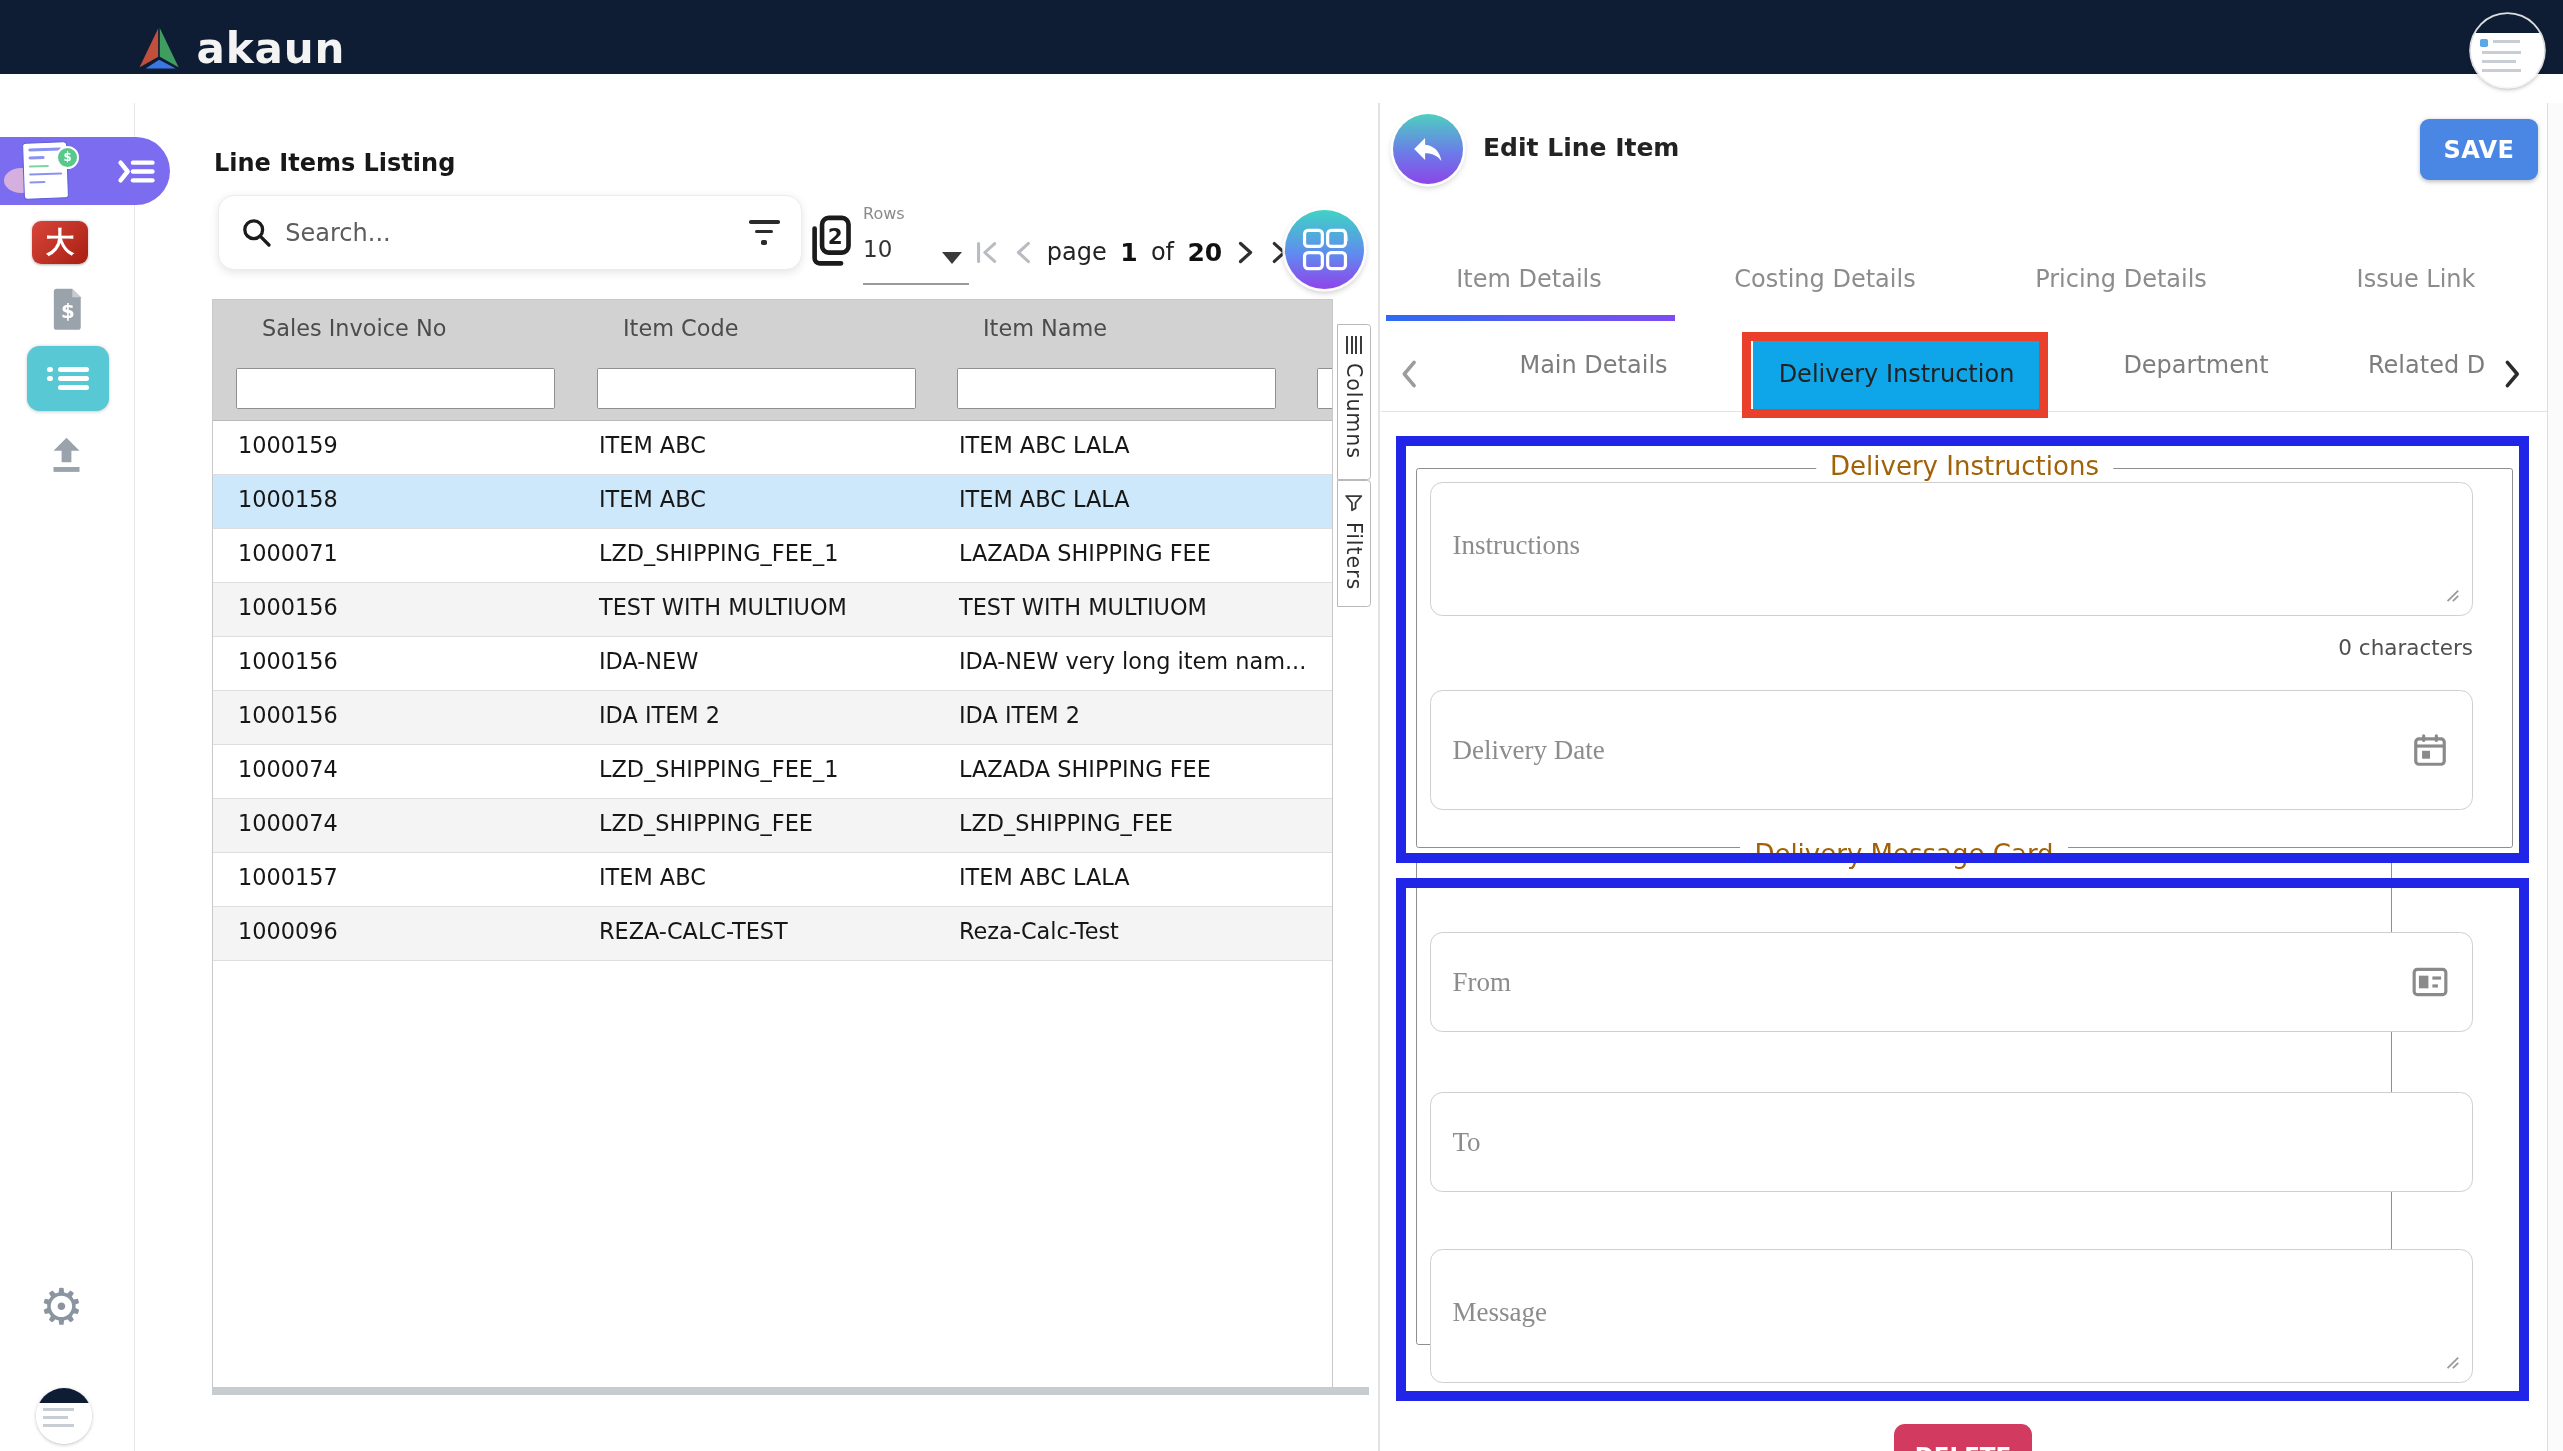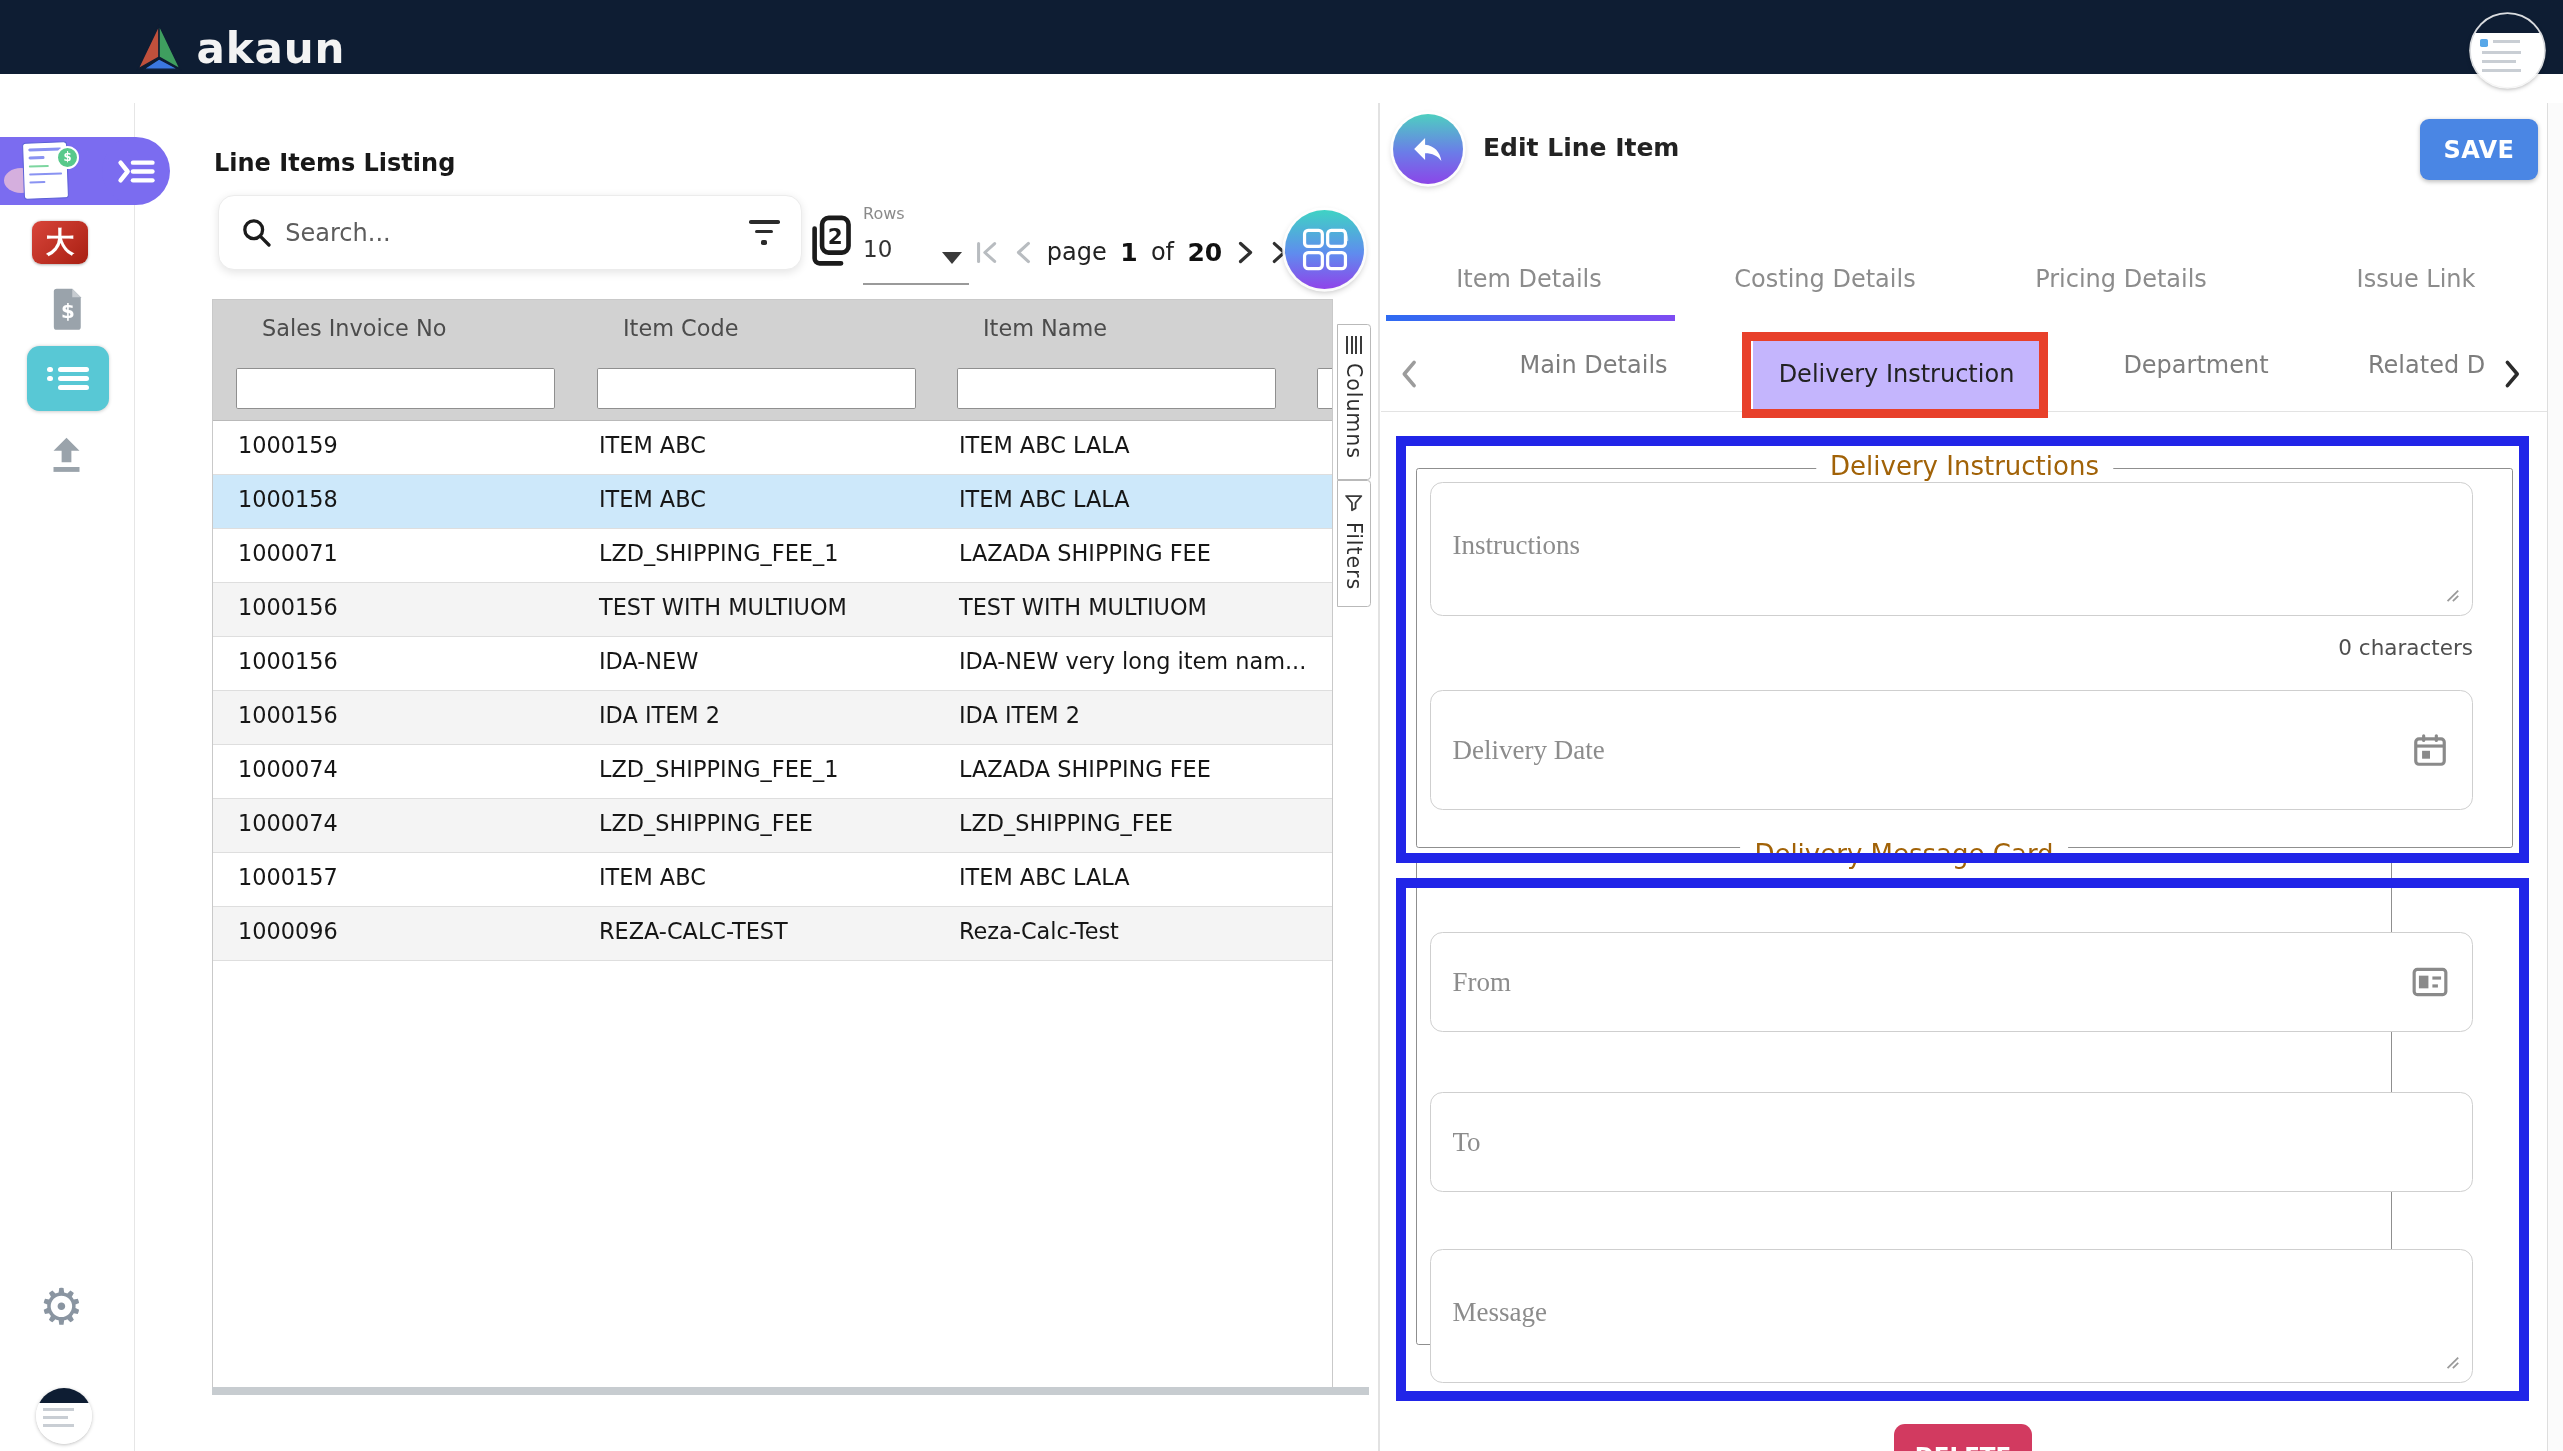--- a/index.html
+++ b/index.html
@@ -106,21 +106,21 @@
     display:flex; align-items:center; justify-content:center; }
   .panel-title { position:absolute; left:1483px; top:133px; font-size:25px; font-weight:700; color:#232323; }
   .save-btn { position:absolute; left:2420px; top:119px; width:118px; height:61px; background:#4a86e4; border:none;
     border-radius:9px; color:#fff; font-size:24px; font-weight:700; letter-spacing:0.4px;
     font-family:"DejaVu Sans",sans-serif; box-shadow:0 1.8px 4.5px rgba(0,0,0,.25); }
   .tab { position:absolute; top:265px; width:296px; text-align:center; font-size:24px; color:#8c8c8c; }
   .tab-underline { position:absolute; left:1386px; top:315px; width:289px; height:6.3px;
     background:linear-gradient(90deg,#2e6bf2,#7e4cf2); }
   .subtabs-border { position:absolute; left:1381px; top:411px; width:1166px; height:0.9px; background:#e3e3e3; }
   .subtab { position:absolute; top:351px; font-size:24px; color:#7d7d7d; white-space:nowrap; }
-  .subtab-active-bg { position:absolute; left:1753px; top:337px; width:287px; height:74px; background:#c4b5fd;
+  .subtab-active-bg { position:absolute; left:1753px; top:337px; width:287px; height:74px; background:#0ea5e9;
     display:flex; align-items:center; justify-content:center; font-size:24px; color:#222; }
   .chev { position:absolute; top:357px; }
 
   
   .fieldset { position:absolute; border:1.8px solid #8f8f8f; border-radius:2.7px; background:transparent; }
   .legend { position:absolute; top:-18px; left:50%; transform:translateX(-50%); background:#fff;
     padding:0 14.3px; font-size:26px; color:#a16207; white-space:nowrap; }
   .field { position:absolute; left:1430px; width:1043px; border:1.8px solid #cfcfcf; border-radius:12.5px; background:#fff; }
   .field input, .field textarea { width:100%; height:100%; border:none; outline:none; background:transparent;
     font-size:27px; color:#444; padding:0 21.5px; font-family:Liberation Serif, serif; resize:none; }

